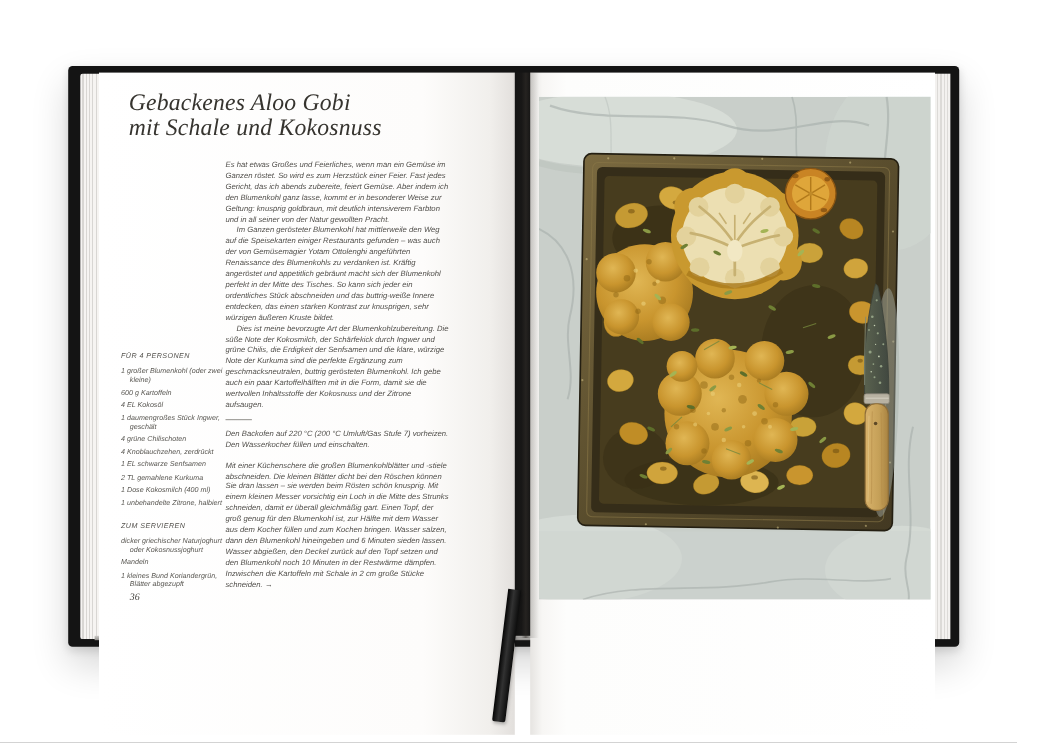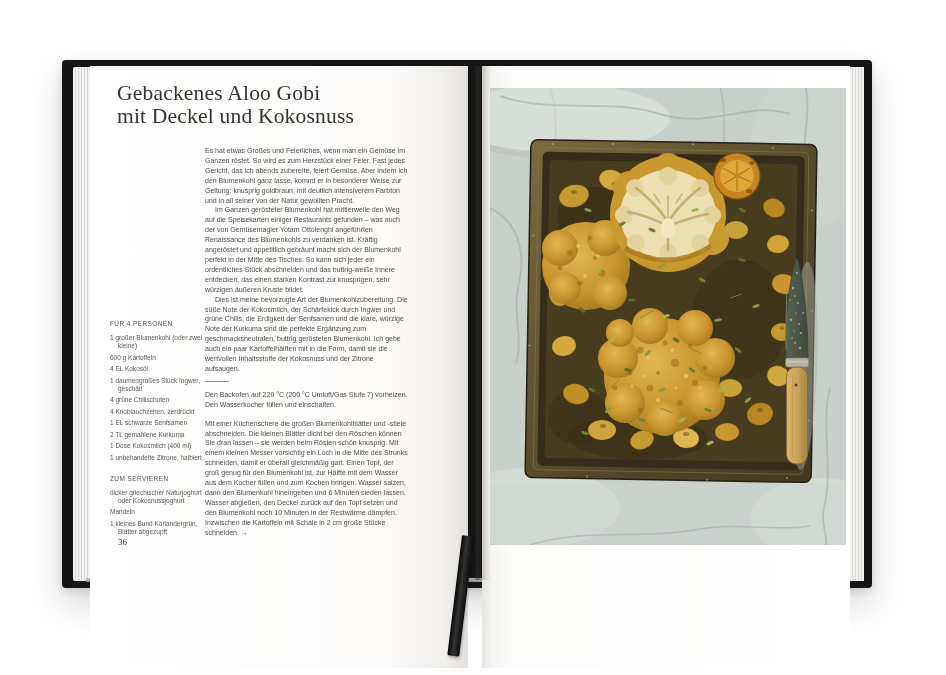--- a/index.html
+++ b/index.html
@@ -5,21 +5,21 @@
   html,body{margin:0;padding:0;background:#ffffff;}
   .stage{position:relative;width:946px;height:675px;background:#ffffff;overflow:hidden;
          font-family:"Liberation Sans","DejaVu Sans",sans-serif;}
   .book{position:absolute;left:62px;top:60px;width:810px;height:528px;background:#141414;
         border-radius:4px;box-shadow:0 16px 34px rgba(0,0,0,.16), 0 3px 8px rgba(0,0,0,.12);}
   .edges-left{position:absolute;left:11px;top:7px;width:19px;height:514px;z-index:1;
         background:repeating-linear-gradient(90deg,#f6f4f2 0 2px,#d8d6d3 2px 3px);
         border-radius:2px 0 0 2px;}
   .edges-right{position:absolute;left:788px;top:7px;width:14px;height:514px;z-index:1;
         background:repeating-linear-gradient(90deg,#f3f1ef 0 2px,#dcdad7 2px 3px);}
-  .page{position:absolute;top:6px;height:602px;z-index:2;}
+  .page{position:absolute;top:6px;height:602px;z-index:2;font-style:italic;}
   .page-left{left:28px;width:378px;
         background:linear-gradient(90deg,#ffffff 0%,#fdfcfb 78%,#f1efec 94%,#e2dfdc 100%);}
   .page-right{left:420px;width:368px;
         background:linear-gradient(90deg,#e6e4e1 0%,#f7f6f4 3%,#fdfdfc 9%,#ffffff 100%);}
   .gutter{position:absolute;left:404px;top:6px;width:24px;height:514px;z-index:3;
         background:linear-gradient(90deg,rgba(0,0,0,0) 0%,rgba(40,36,32,.20) 34%,rgba(48,44,40,.62) 50%,rgba(40,36,32,.18) 66%,rgba(0,0,0,0) 100%);}
   .bottom-lip{position:absolute;left:24px;top:518px;width:764px;height:4px;z-index:2;
         background:linear-gradient(180deg,#cfcdca,#8f8d8a);}
 
   
@@ -50,21 +50,21 @@
 <body>
 
 <div class="stage">
   <div class="book">
     <div class="edges-left"></div>
     <div class="edges-right"></div>
     <div class="bottom-lip"></div>
 
     <div class="page page-left">
       <h1 class="title"><span>Gebackenes Aloo Gobi</span><br>
-        <span>mit Deckel und Kokosnuss</span></h1>
+        <span>mit Schale und Kokosnuss</span></h1>
 
       <div class="ingcol">
         <div class="ing-header">FÜR 4 PERSONEN</div>
         <div>
 
         <div class="ing">1 großer Blumenkohl (oder zwei kleine)</div>
             <div class="ing">600 g Kartoffeln</div>
             <div class="ing">4 EL Kokosöl</div>
             <div class="ing">1 daumengroßes Stück Ingwer, geschält</div>
             <div class="ing">4 grüne Chilischoten</div>

